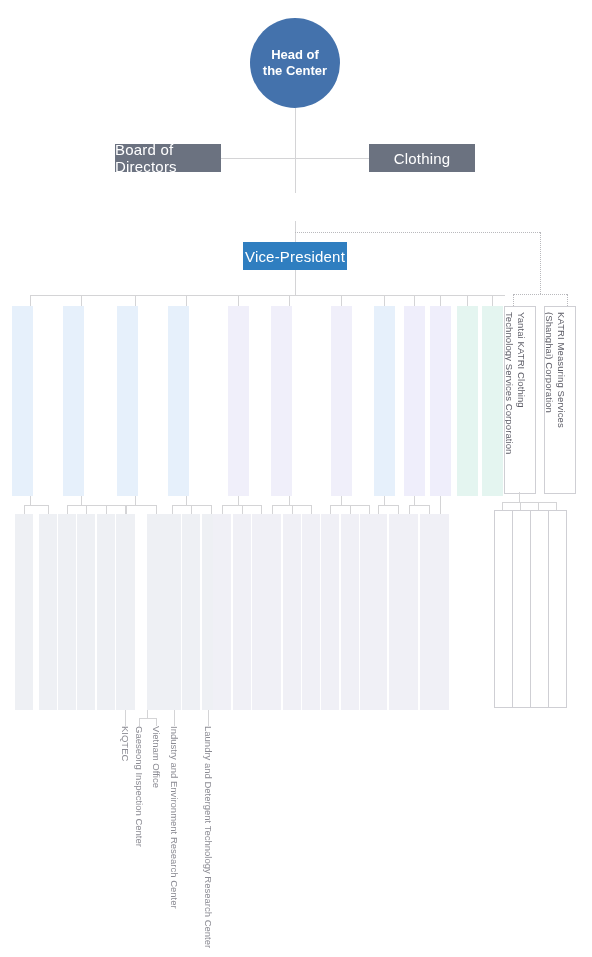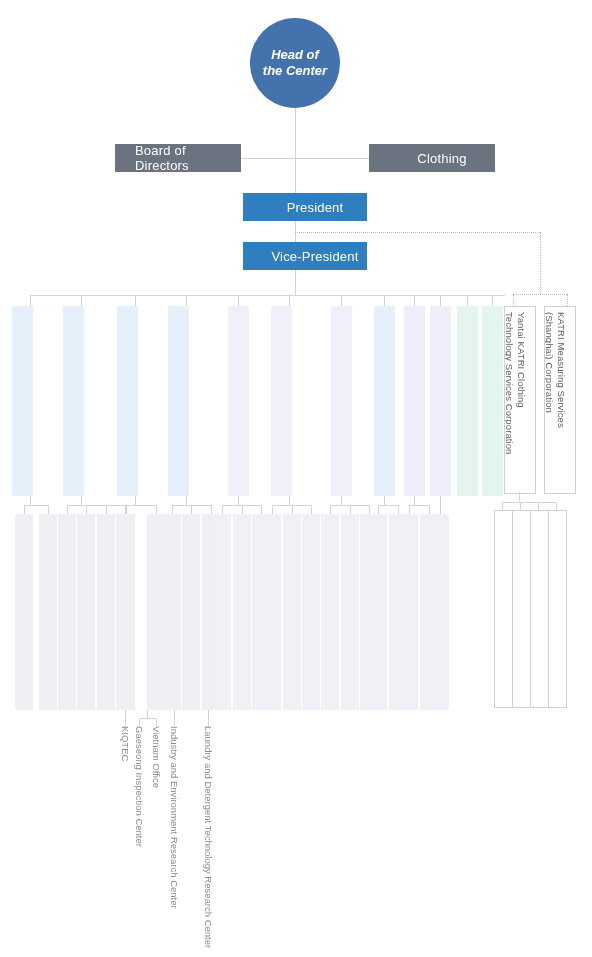--- a/index.html
+++ b/index.html
@@ -15,27 +15,27 @@
   .lnv{width:1px;}
   .lnh{height:1px;}
   .dot-h{position:absolute;height:0;border-top:1px dotted #b9b9bd;}
   .dot-v{position:absolute;width:0;border-left:1px dotted #b9b9bd;}
 
   
   .circle{
     position:absolute;border-radius:50%;
     background:#4472ac;color:#fff;
     display:flex;align-items:center;justify-content:center;
-    text-align:center;font-weight:bold;font-size:13px;line-height:1.25;font-style:italic;
+    text-align:center;font-weight:bold;font-size:13px;line-height:1.25;
   }
 
   
   .hbox{
     position:absolute;display:flex;align-items:center;justify-content:center;
-    color:#ffffff;font-size:13px;letter-spacing:.2px;padding-left:20px;
+    color:#ffffff;font-size:15px;letter-spacing:.2px;
   }
   .hbox.gray{background:#6b7280;}
   .hbox.blue{background:#2f7ec0;}
 
   
   .vbox{
     position:absolute;
     display:flex;align-items:flex-start;justify-content:center;
     overflow:hidden;
   }
@@ -82,23 +82,20 @@
 
   <div class="hbox gray" style="left:115px;top:144px;width:106px;height:28px;">
     <span>Board of Directors</span>
   </div>
   <div class="hbox gray" style="left:369px;top:144px;width:106px;height:28px;">
     <span>Clothing</span>
   </div>
 
   <div class="ln lnv" style="left:295px;top:158px;height:35px;"></div>
 
-  <div class="hbox blue" style="left:243px;top:193px;width:104px;height:28px;">
-    <span>President</span>
-  </div>
 
   <div class="ln lnv" style="left:295px;top:221px;height:21px;"></div>
 
   <div class="dot-h" style="left:295px;top:232px;width:245px;"></div>
   <div class="dot-v" style="left:540px;top:232px;height:62px;"></div>
   <div class="dot-h" style="left:513px;top:294px;width:54px;"></div>
   <div class="dot-v" style="left:513px;top:294px;height:12px;"></div>
   <div class="dot-v" style="left:567px;top:294px;height:12px;"></div>
 
   <div class="hbox blue" style="left:243px;top:242px;width:104px;height:28px;">

